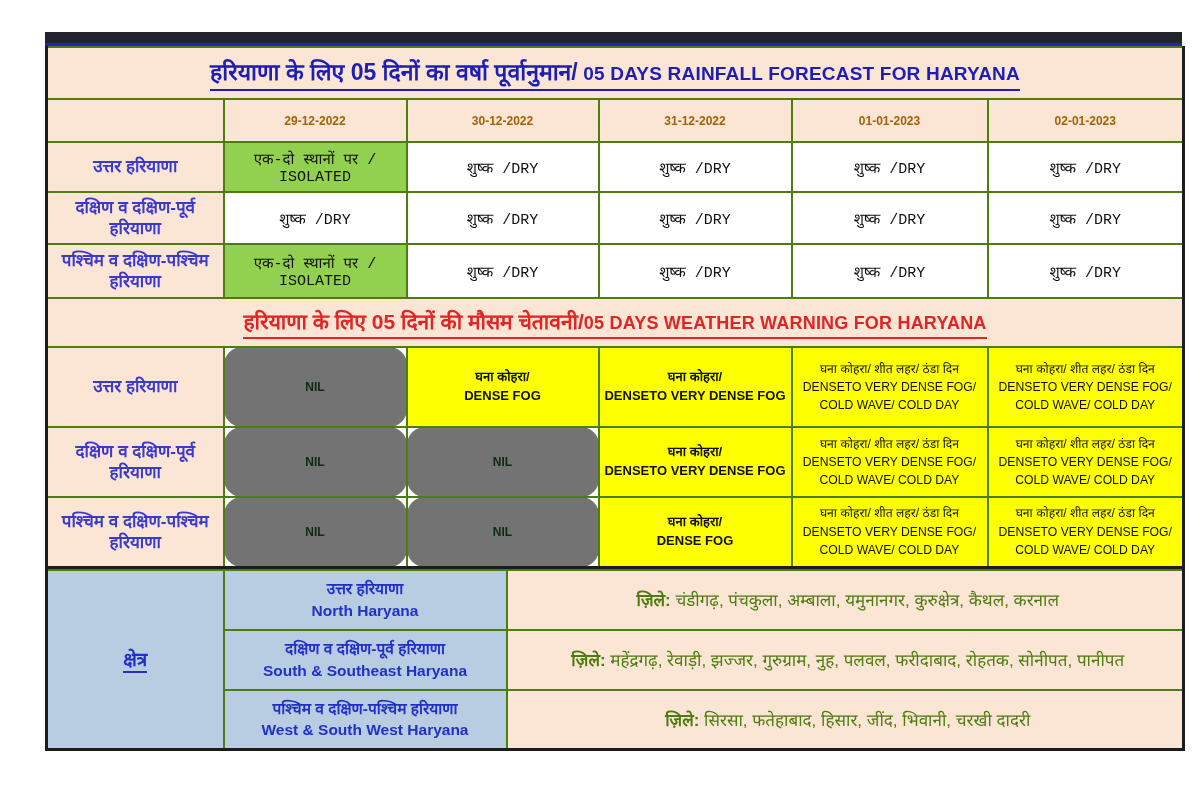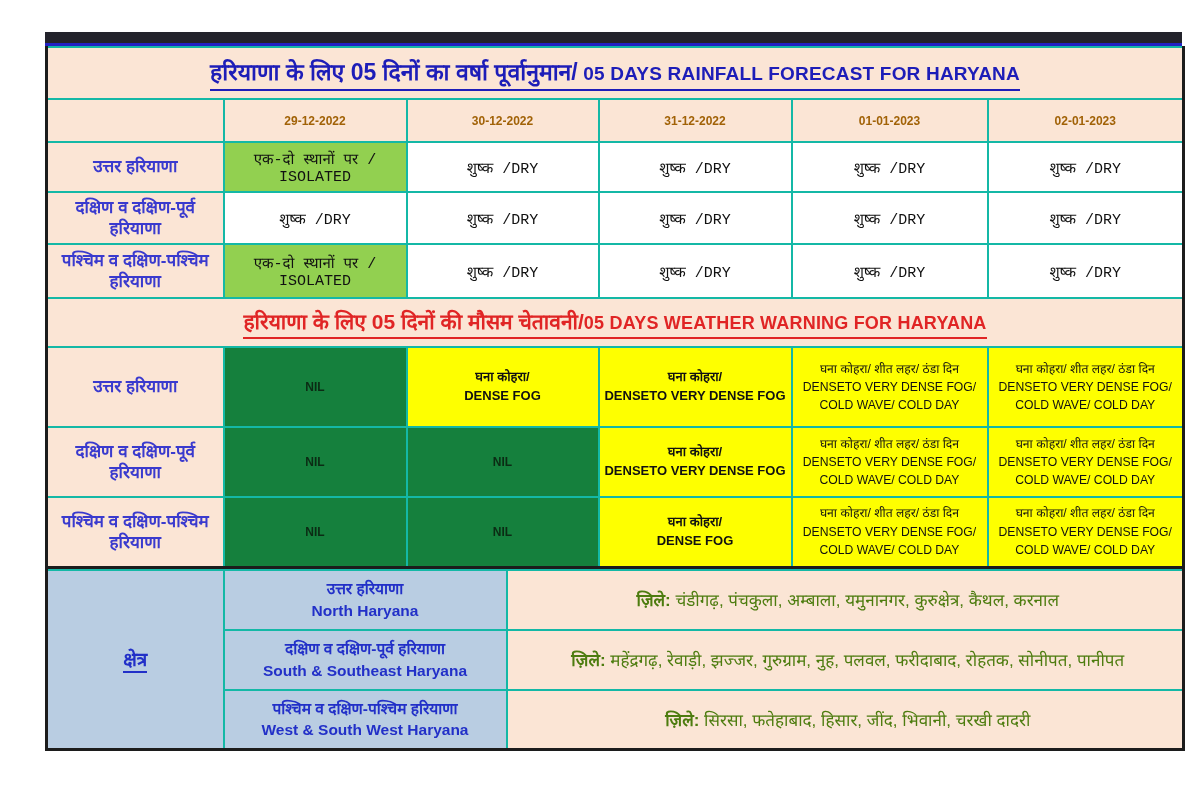--- a/index.html
+++ b/index.html
@@ -11,34 +11,34 @@
   .table-wrap { position: absolute; left: 45px; top: 32px; width: 1137px; }
   .top-black-bar { height: 11px; background: #23232b; width: 100%; }
   .blue-accent { height: 3px; background: #2222c4; width: 100%; }
 
   table.tbl {
     border-collapse: collapse;
     table-layout: fixed;
     width: 1137px;
   }
   table.tbl td {
-    border: 2px solid #14b8a6;
+    border: 2px solid #4d7c0f;
     text-align: center;
     vertical-align: middle;
     padding: 2px 4px;
     overflow: hidden;
   }
   table.main { border: 3px solid #1c1c1c; border-top: none; }
   table.bottom { border: 3px solid #1c1c1c; border-top: none; }
 
   
   .bg-peach  { background: #fbe5d5; }
   .bg-white  { background: #ffffff; }
   .bg-lgreen { background: #92d050; }
-  .bg-green  { background: #15803d; }
+  .bg-green  { background: #737373; border-radius: 18px; }
   .bg-yellow { background: #feff00; }
   .bg-blue   { background: #b9cde2; }
 
   
   .h-title { height: 52px; }
   .h-dates { height: 43px; }
   .h-f1 { height: 50px; }
   .h-f2 { height: 52px; }
   .h-f3 { height: 54px; }
   .h-wtitle { height: 49px; }

